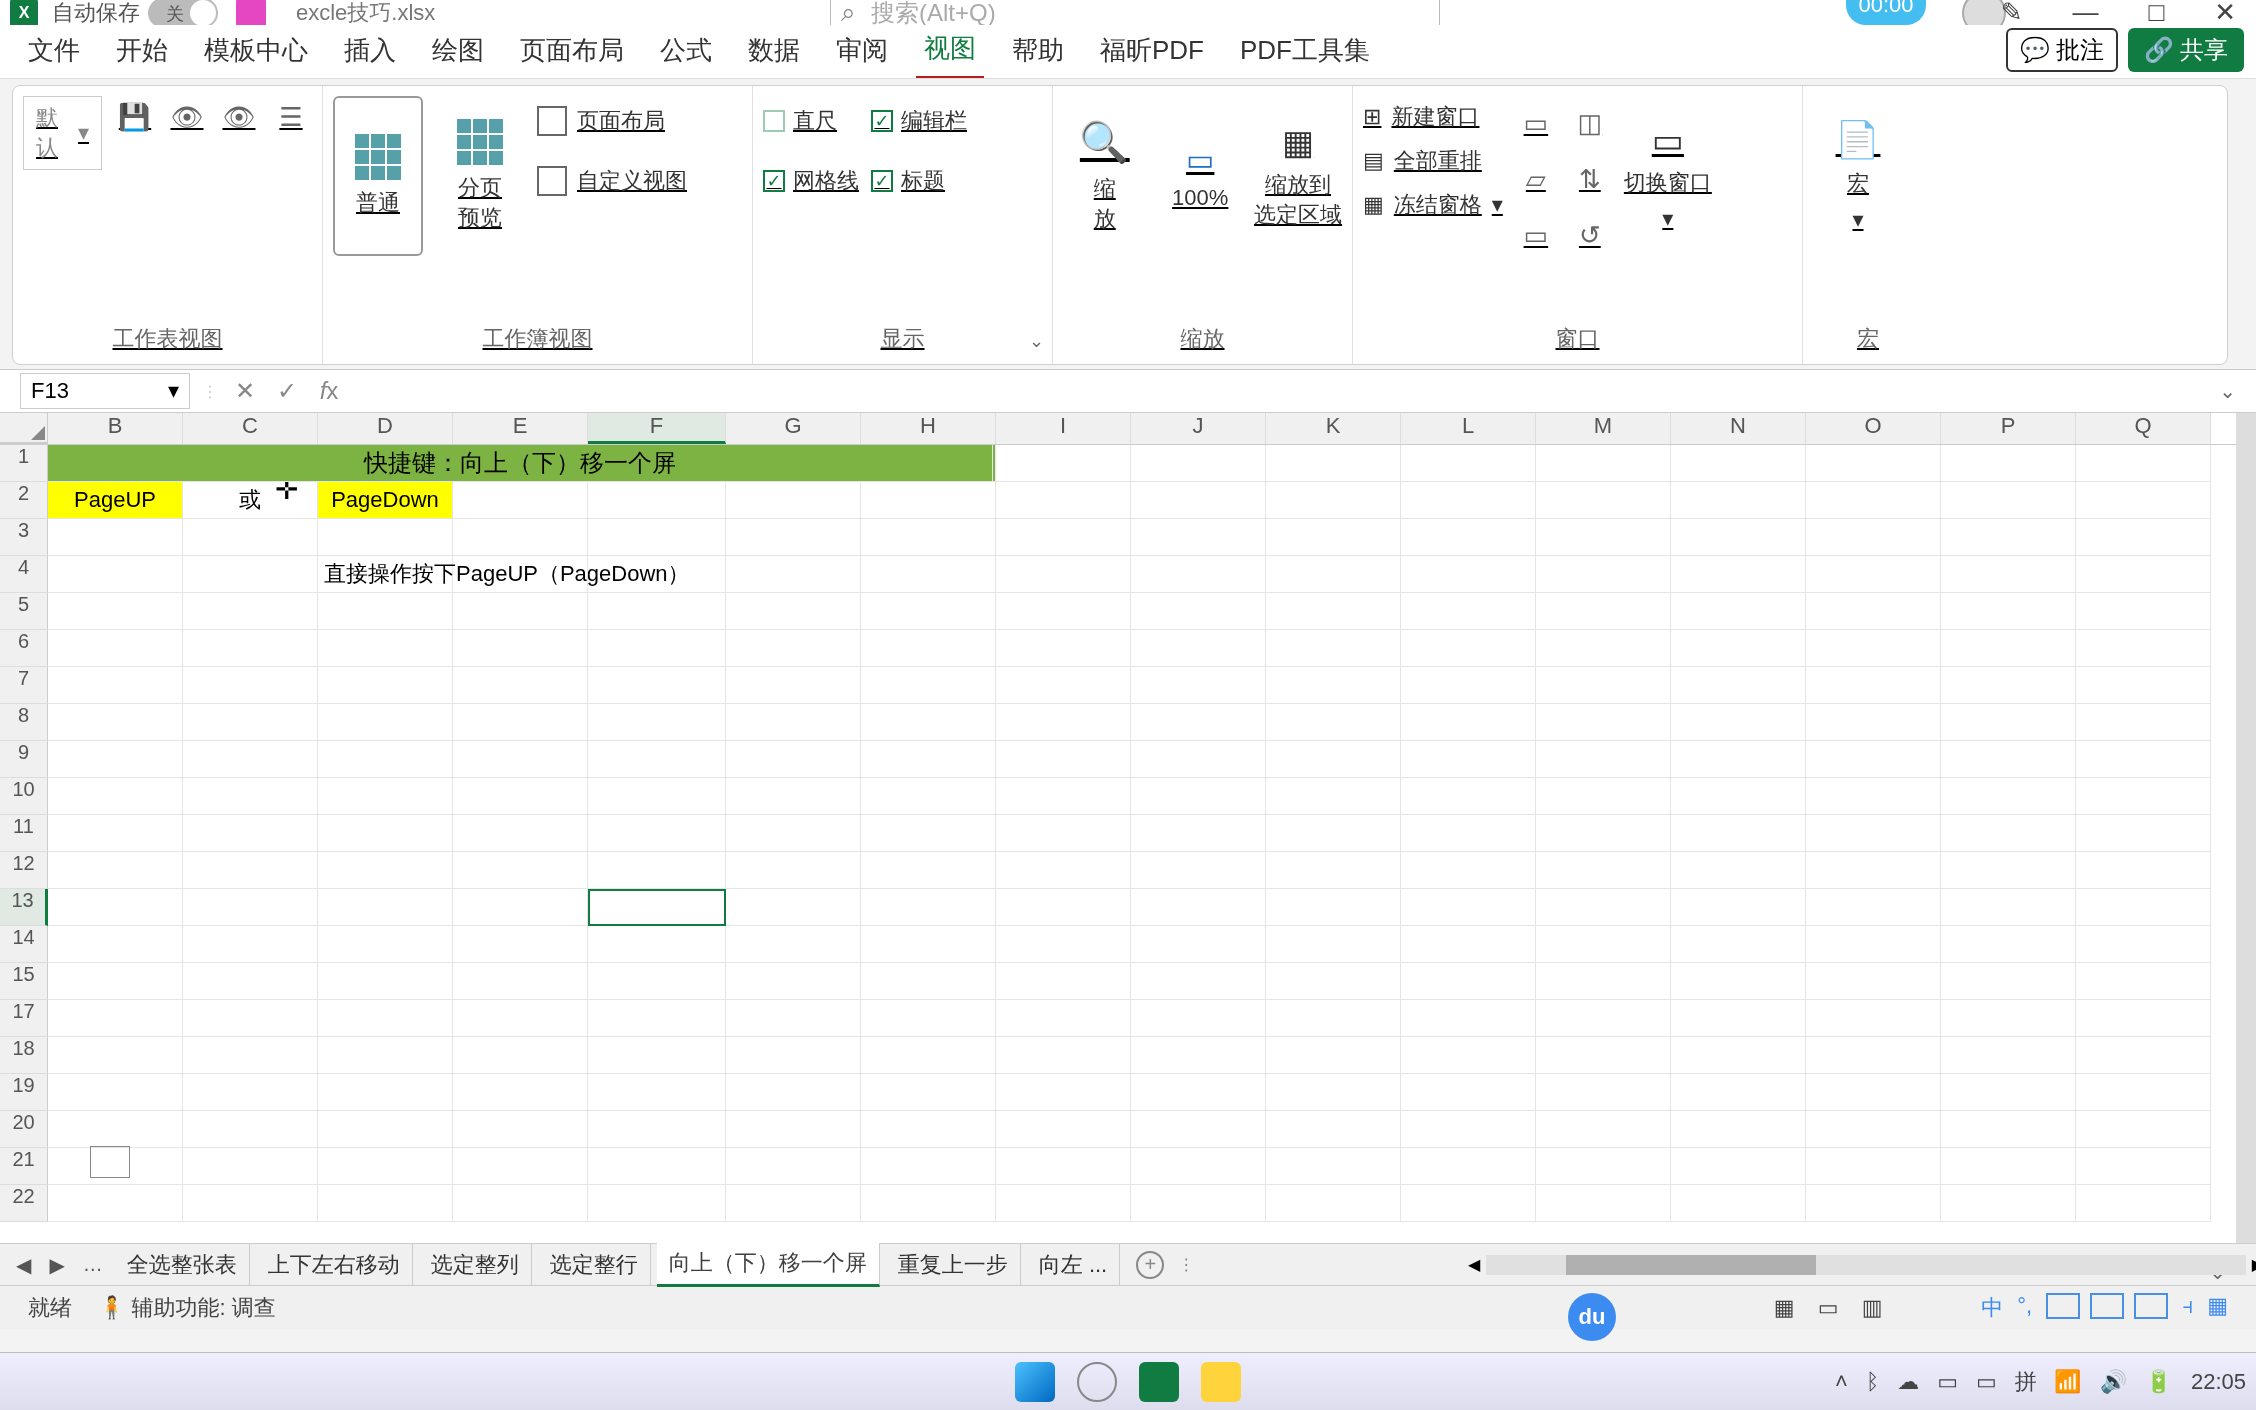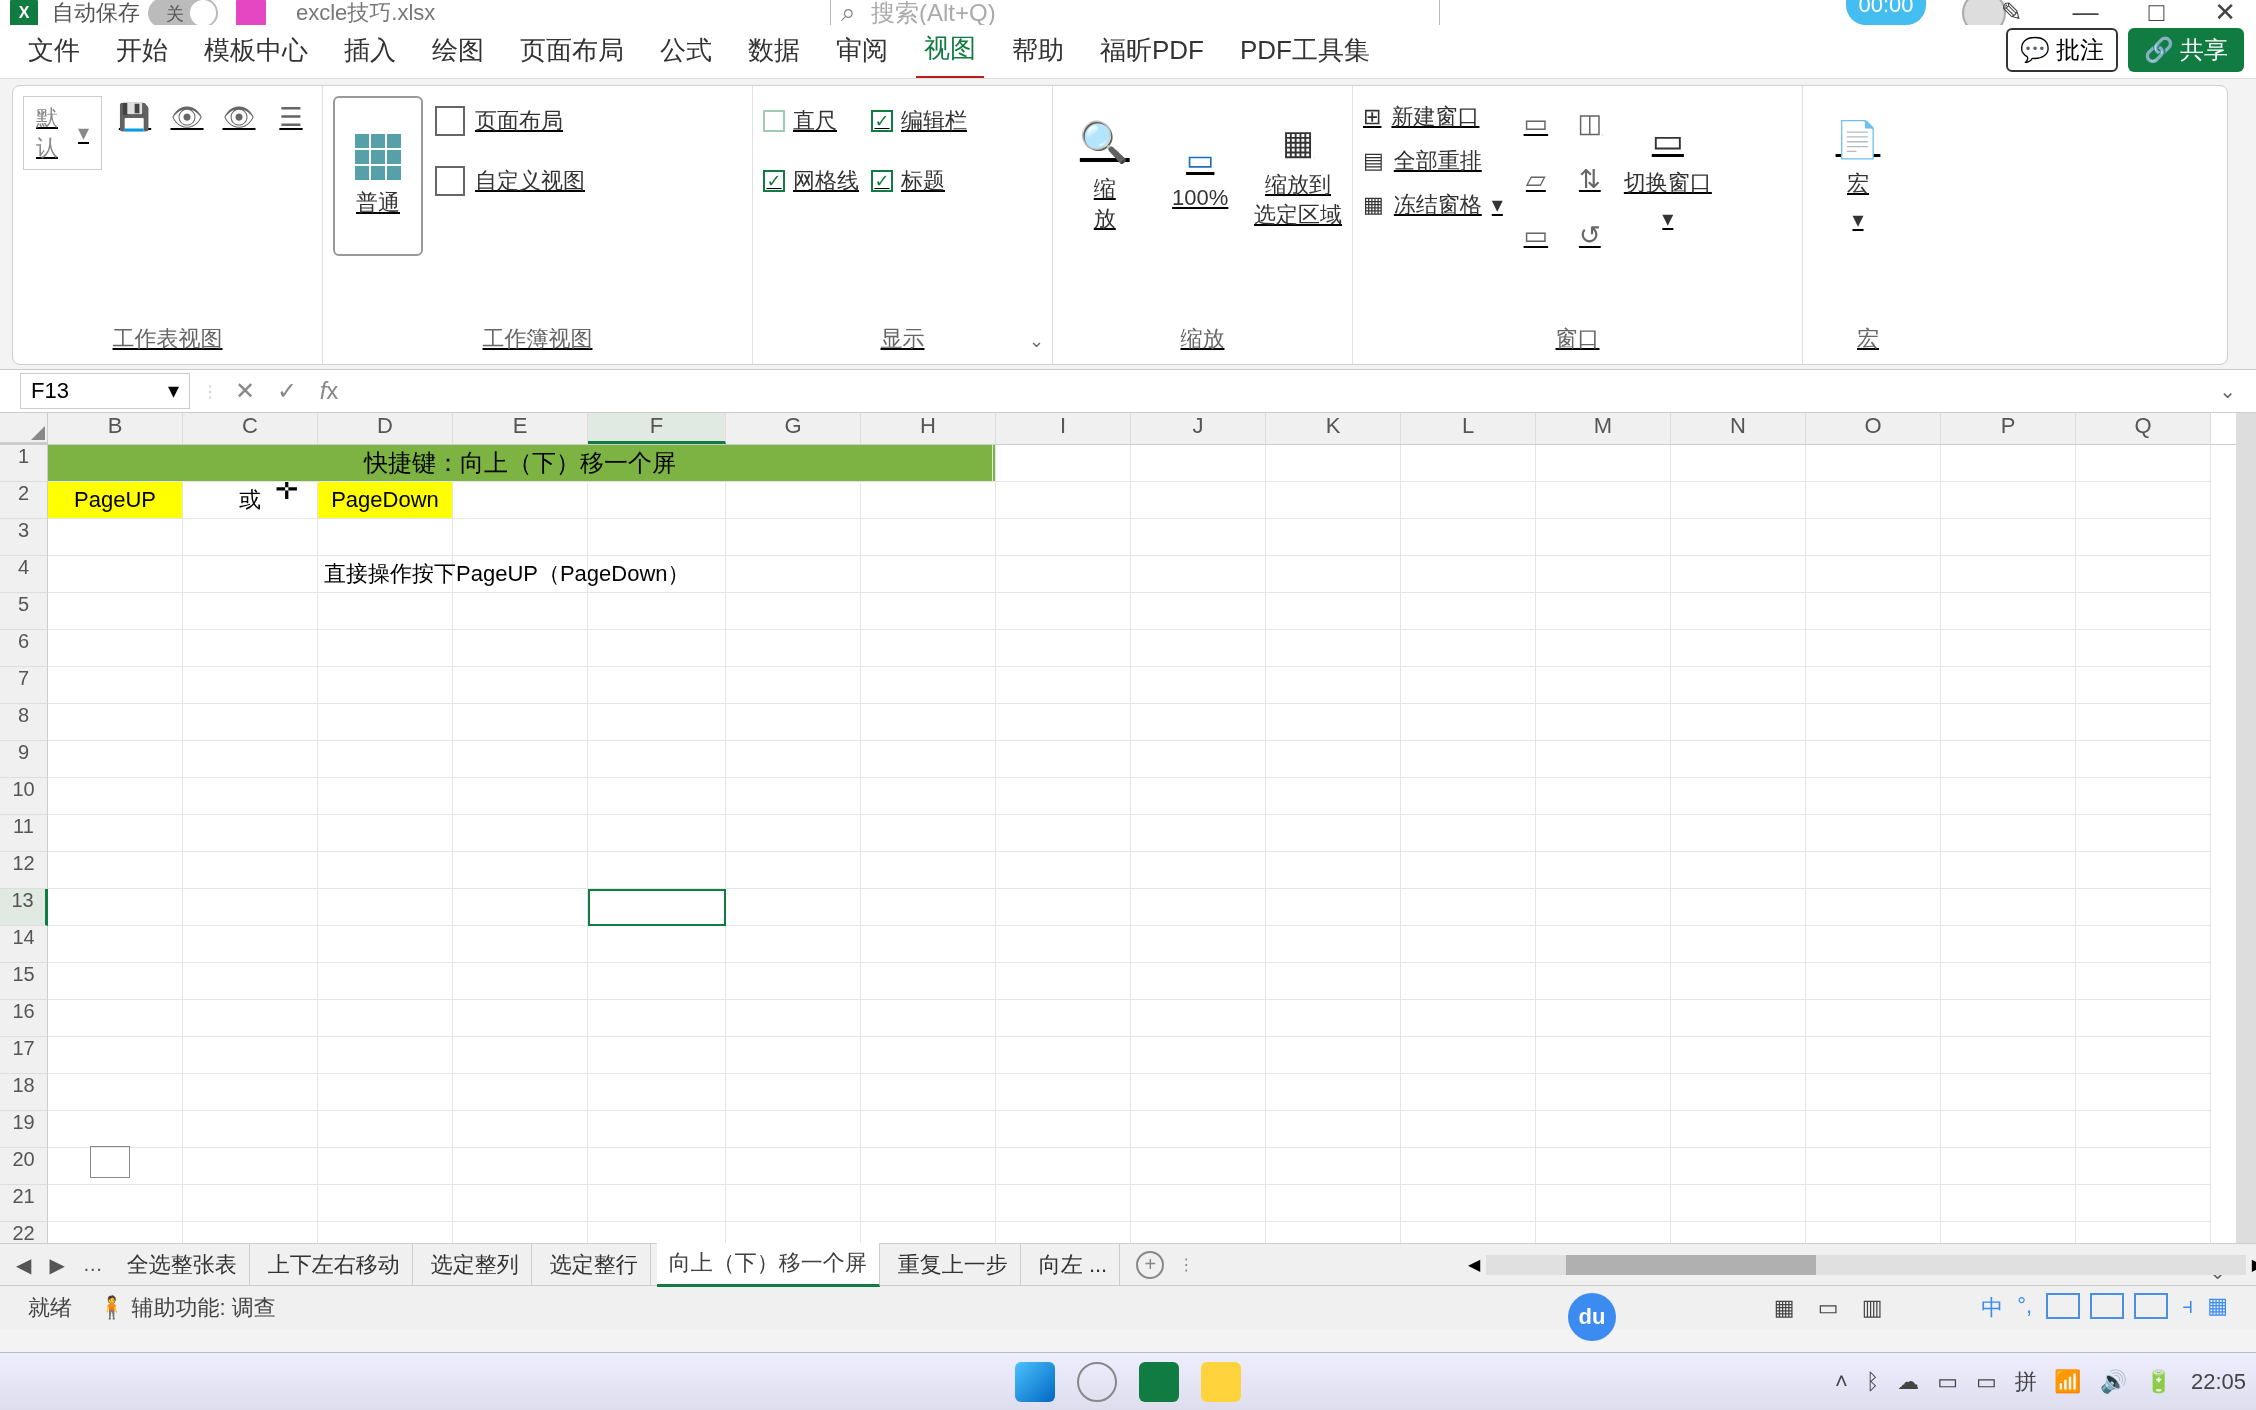--- a/index.html
+++ b/index.html
@@ -167,20 +167,35 @@
             <span></span>
             <span></span>
             <span></span>
             <span></span>
             <span></span>
             <span></span>
             <span></span>
             <span></span>
           </div>
         <span>普通</span>
+      </div>
+      <div class="bigbtn plain">
+        <div class="gridicon">
+            <span></span>
+            <span></span>
+            <span></span>
+            <span></span>
+            <span></span>
+            <span></span>
+            <span></span>
+            <span></span>
+            <span></span>
+          </div>
+        <span style="white-space:pre">分页
+预览</span>
       </div>
       <div class="col" style="gap:30px;padding-top:10px">
         <div class="iconlabel">
             <div class="icimg"></div>
             <span>页面布局</span>
           </div>
         <div class="iconlabel">
             <div class="icimg"></div>
             <span>自定义视图</span>
           </div>
@@ -586,39 +601,20 @@
         <div class="cell"></div>
         <div class="cell"></div>
         <div class="cell"></div>
         <div class="cell"></div>
         <div class="cell"></div>
         <div class="cell"></div>
         <div class="cell"></div>
         <div class="cell"></div>
       </div>
       <div class="row">
-        <div class="rowh">16</div>
-        <div class="cell"></div>
-        <div class="cell"></div>
-        <div class="cell"></div>
-        <div class="cell"></div>
-        <div class="cell F"></div>
-        <div class="cell"></div>
-        <div class="cell"></div>
-        <div class="cell"></div>
-        <div class="cell"></div>
-        <div class="cell"></div>
-        <div class="cell"></div>
-        <div class="cell"></div>
-        <div class="cell"></div>
-        <div class="cell"></div>
-        <div class="cell"></div>
-        <div class="cell"></div>
-      </div>
-      <div class="row">
         <div class="rowh">17</div>
         <div class="cell"></div>
         <div class="cell"></div>
         <div class="cell"></div>
         <div class="cell"></div>
         <div class="cell F"></div>
         <div class="cell"></div>
         <div class="cell"></div>
         <div class="cell"></div>
         <div class="cell"></div>

